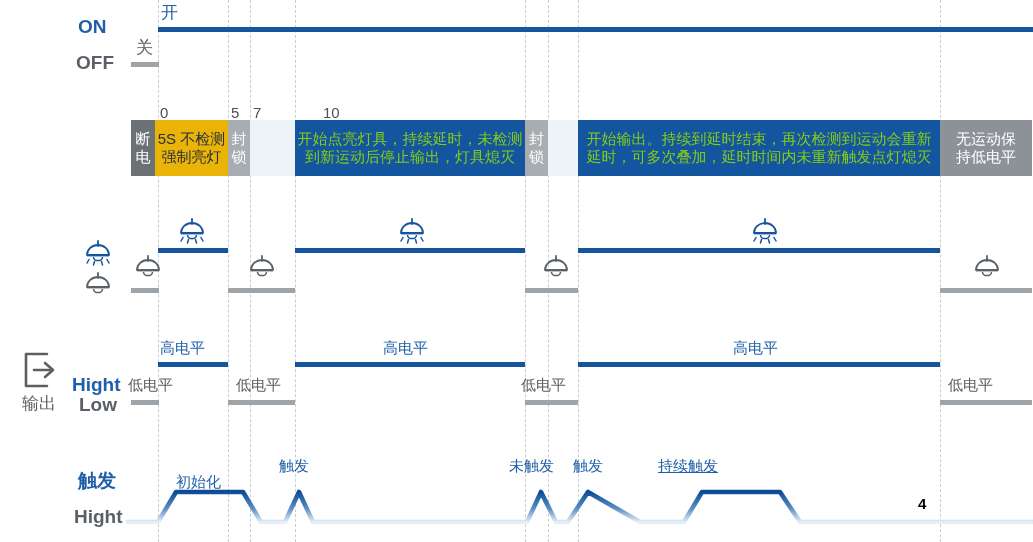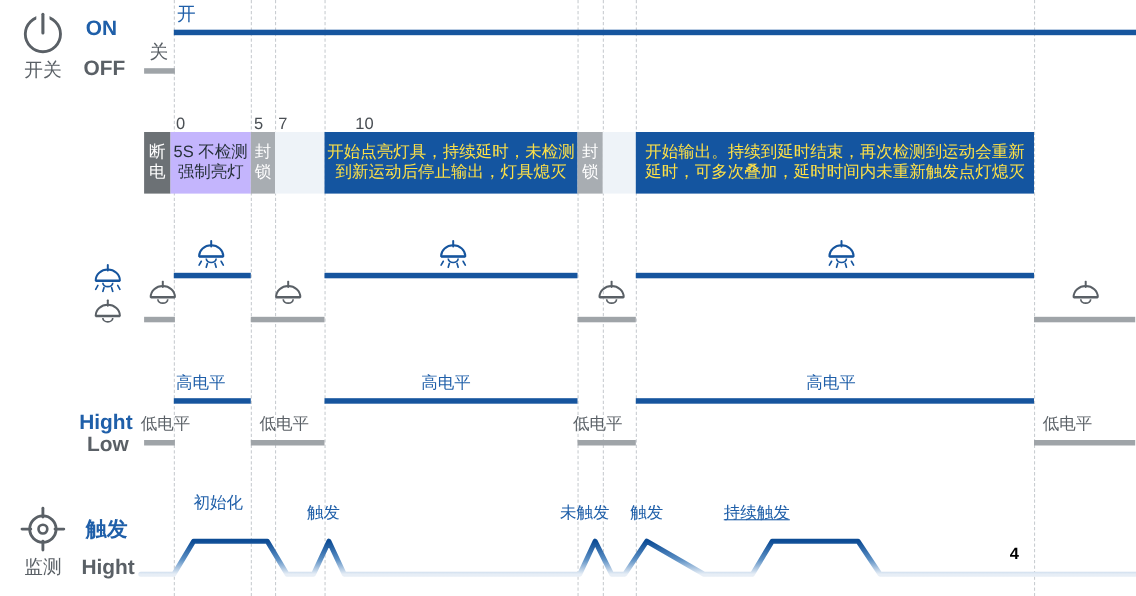--- a/index.html
+++ b/index.html
@@ -36,58 +36,47 @@
   
   .tagblue{position:absolute;color:#1f5fa9;font-size:15px;white-space:nowrap;}
   .taggray{position:absolute;color:#5a6066;font-size:15px;white-space:nowrap;}
   .tickno{position:absolute;color:#4a4f54;font-size:15px;}
 
   
   .tblock{position:absolute;top:120px;height:56px;display:flex;align-items:center;justify-content:center;
           font-size:15px;line-height:1.22;text-align:center;box-sizing:border-box;padding:0 0;}
   .tb-dark{background:#6c7175;color:#ffffff;}
   .tb-gray{background:#a8adb2;color:#ffffff;}
-  .tb-light{background:#c4b5fd;color:#26303a;}
+  .tb-light{background:#eab308;color:#26303a;}
   .tb-pale{background:#eef3f8;color:#26303a;}
-  .tb-blue{background:#1455a0;color:#fde047;}
+  .tb-blue{background:#1455a0;color:#84cc16;}
   .tb-slate{background:#8d9298;color:#ffffff;}
 
   
   .lamp{position:absolute;}
 
   .pageno{position:absolute;font-size:15px;font-weight:bold;color:#000;}
 </style>
 </head>
 <body>
 
 <div id="stage">
 
-  <div class="rowicon" style="top:6px;">
-    <svg width="46" height="46" viewBox="0 0 46 46">
-      <circle cx="23" cy="25" r="16" fill="none" stroke="#5a6066" stroke-width="2.6"></circle>
-      <rect x="17" y="4" width="12" height="12" fill="#ffffff"></rect>
-      <line x1="23" y1="7" x2="23" y2="24" stroke="#5a6066" stroke-width="2.8" stroke-linecap="round"></line>
+
+
+
+  <div class="rowicon" style="top:348px;">
+    <svg width="46" height="44" viewBox="0 0 46 44">
+      <path d="M31 6 L10 6 L10 38 L31 38" fill="none" stroke="#5a6066" stroke-width="2.6" stroke-linejoin="round" stroke-linecap="round"></path>
+      <line x1="18" y1="22" x2="36" y2="22" stroke="#5a6066" stroke-width="2.6" stroke-linecap="round"></line>
+      <path d="M29 15 L37 22 L29 29" fill="none" stroke="#5a6066" stroke-width="2.6" stroke-linejoin="round" stroke-linecap="round"></path>
     </svg>
-    <div class="cap">开关</div>
+    <div class="cap">输出</div>
   </div>
 
-
-
-
-  <div class="rowicon" style="top:458px;">
-    <svg width="46" height="46" viewBox="0 0 46 46">
-      <circle cx="23" cy="23" r="12" fill="none" stroke="#5a6066" stroke-width="2.6"></circle>
-      <circle cx="23" cy="23" r="4" fill="none" stroke="#5a6066" stroke-width="2.4"></circle>
-      <line x1="23" y1="4" x2="23" y2="12" stroke="#5a6066" stroke-width="2.6" stroke-linecap="round"></line>
-      <line x1="23" y1="34" x2="23" y2="42" stroke="#5a6066" stroke-width="2.6" stroke-linecap="round"></line>
-      <line x1="4" y1="23" x2="12" y2="23" stroke="#5a6066" stroke-width="2.6" stroke-linecap="round"></line>
-      <line x1="34" y1="23" x2="42" y2="23" stroke="#5a6066" stroke-width="2.6" stroke-linecap="round"></line>
-    </svg>
-    <div class="cap">监测</div>
-  </div>
 
   <div class="lblOn" style="left:78px;top:16px;">ON</div>
   <div class="lblOff" style="left:76px;top:52px;">OFF</div>
   <div class="lblOn" style="left:72px;top:358px;margin-top:16px;">Hight</div>
   <div class="lblOff" style="left:79px;top:394px;">Low</div>
   <div class="lblOn" style="left:78px;top:468px;">触发</div>
   <div class="lblOff" style="left:74px;top:506px;">Hight</div>
 
   <div class="vgrid" style="left:158px;top:0px;height:542px;"></div>
   <div class="vgrid" style="left:228px;top:0px;height:542px;"></div>
@@ -109,20 +98,21 @@
   <div class="tickno" style="left:299px;top:104px;margin-left:24px;">10</div>
 
   <div class="tblock tb-dark" style="left:131px;width:24px;">断电</div>
   <div class="tblock tb-light" style="left:155px;width:73px;">5S 不检测<br>强制亮灯</div>
   <div class="tblock tb-gray" style="left:228px;width:22px;">封锁</div>
   <div class="tblock tb-pale" style="left:250px;width:45px;"></div>
   <div class="tblock tb-blue" style="left:295px;width:230px;">开始点亮灯具，持续延时，未检测<br>到新运动后停止输出，灯具熄灭</div>
   <div class="tblock tb-gray" style="left:525px;width:23px;">封锁</div>
   <div class="tblock tb-pale" style="left:548px;width:30px;"></div>
   <div class="tblock tb-blue" style="left:578px;width:362px;">开始输出。持续到延时结束，再次检测到运动会重新<br>延时，可多次叠加，延时时间内未重新触发点灯熄灭</div>
+  <div class="tblock tb-slate" style="left:940px;width:92px;">无运动保<br>持低电平</div>
 
   <svg class="lamp" style="left:84px;top:240px;" width="28" height="26" viewBox="0 0 28 26">
     <line x1="14" y1="1" x2="14" y2="6" stroke="#16559e" stroke-width="1.8" stroke-linecap="round"></line>
     <path d="M3 15 A11 10 0 0 1 25 15 Z" fill="none" stroke="#16559e" stroke-width="1.8" stroke-linejoin="round"></path>
     <line x1="3" y1="15.5" x2="25" y2="15.5" stroke="#16559e" stroke-width="1.8"></line>
     <path d="M9.5 17 A4.5 3.6 0 0 0 18.5 17" fill="none" stroke="#16559e" stroke-width="1.5"></path>
     <line x1="5" y1="19.5" x2="3" y2="23" stroke="#16559e" stroke-width="1.5" stroke-linecap="round"></line>
     <line x1="10.5" y1="21.5" x2="9.5" y2="25" stroke="#16559e" stroke-width="1.5" stroke-linecap="round"></line>
     <line x1="17.5" y1="21.5" x2="18.5" y2="25" stroke="#16559e" stroke-width="1.5" stroke-linecap="round"></line>
     <line x1="23" y1="19.5" x2="25" y2="23" stroke="#16559e" stroke-width="1.5" stroke-linecap="round"></line>
@@ -208,21 +198,21 @@
   <div class="taggray" style="left:948px;top:376px;">低电平</div>
 
   <div class="hbar hi" style="left:158px;top:362px;width:70px;"></div>
   <div class="hbar hi" style="left:295px;top:362px;width:230px;"></div>
   <div class="hbar hi" style="left:578px;top:362px;width:362px;"></div>
   <div class="hbar lo" style="left:131px;top:400px;width:28px;"></div>
   <div class="hbar lo" style="left:228px;top:400px;width:67px;"></div>
   <div class="hbar lo" style="left:525px;top:400px;width:53px;"></div>
   <div class="hbar lo" style="left:940px;top:400px;width:92px;"></div>
 
-  <div class="tagblue" style="left:176px;top:448px;">初始化</div>
+  <div class="tagblue" style="left:176px;top:473px;">初始化</div>
   <div class="tagblue" style="left:279px;top:457px;">触发</div>
   <div class="tagblue" style="left:509px;top:457px;">未触发</div>
   <div class="tagblue" style="left:573px;top:457px;">触发</div>
   <div class="tagblue" style="left:658px;top:457px;text-decoration:underline;">持续触发</div>
 
   <svg class="abs" style="left:0;top:440px;" width="1033" height="102">
     <defs>
       <linearGradient id="wgrad" x1="0" y1="0" x2="0" y2="1">
         <stop offset="0%" stop-color="#0d4c95"></stop>
         <stop offset="55%" stop-color="#5b8fc4"></stop>

